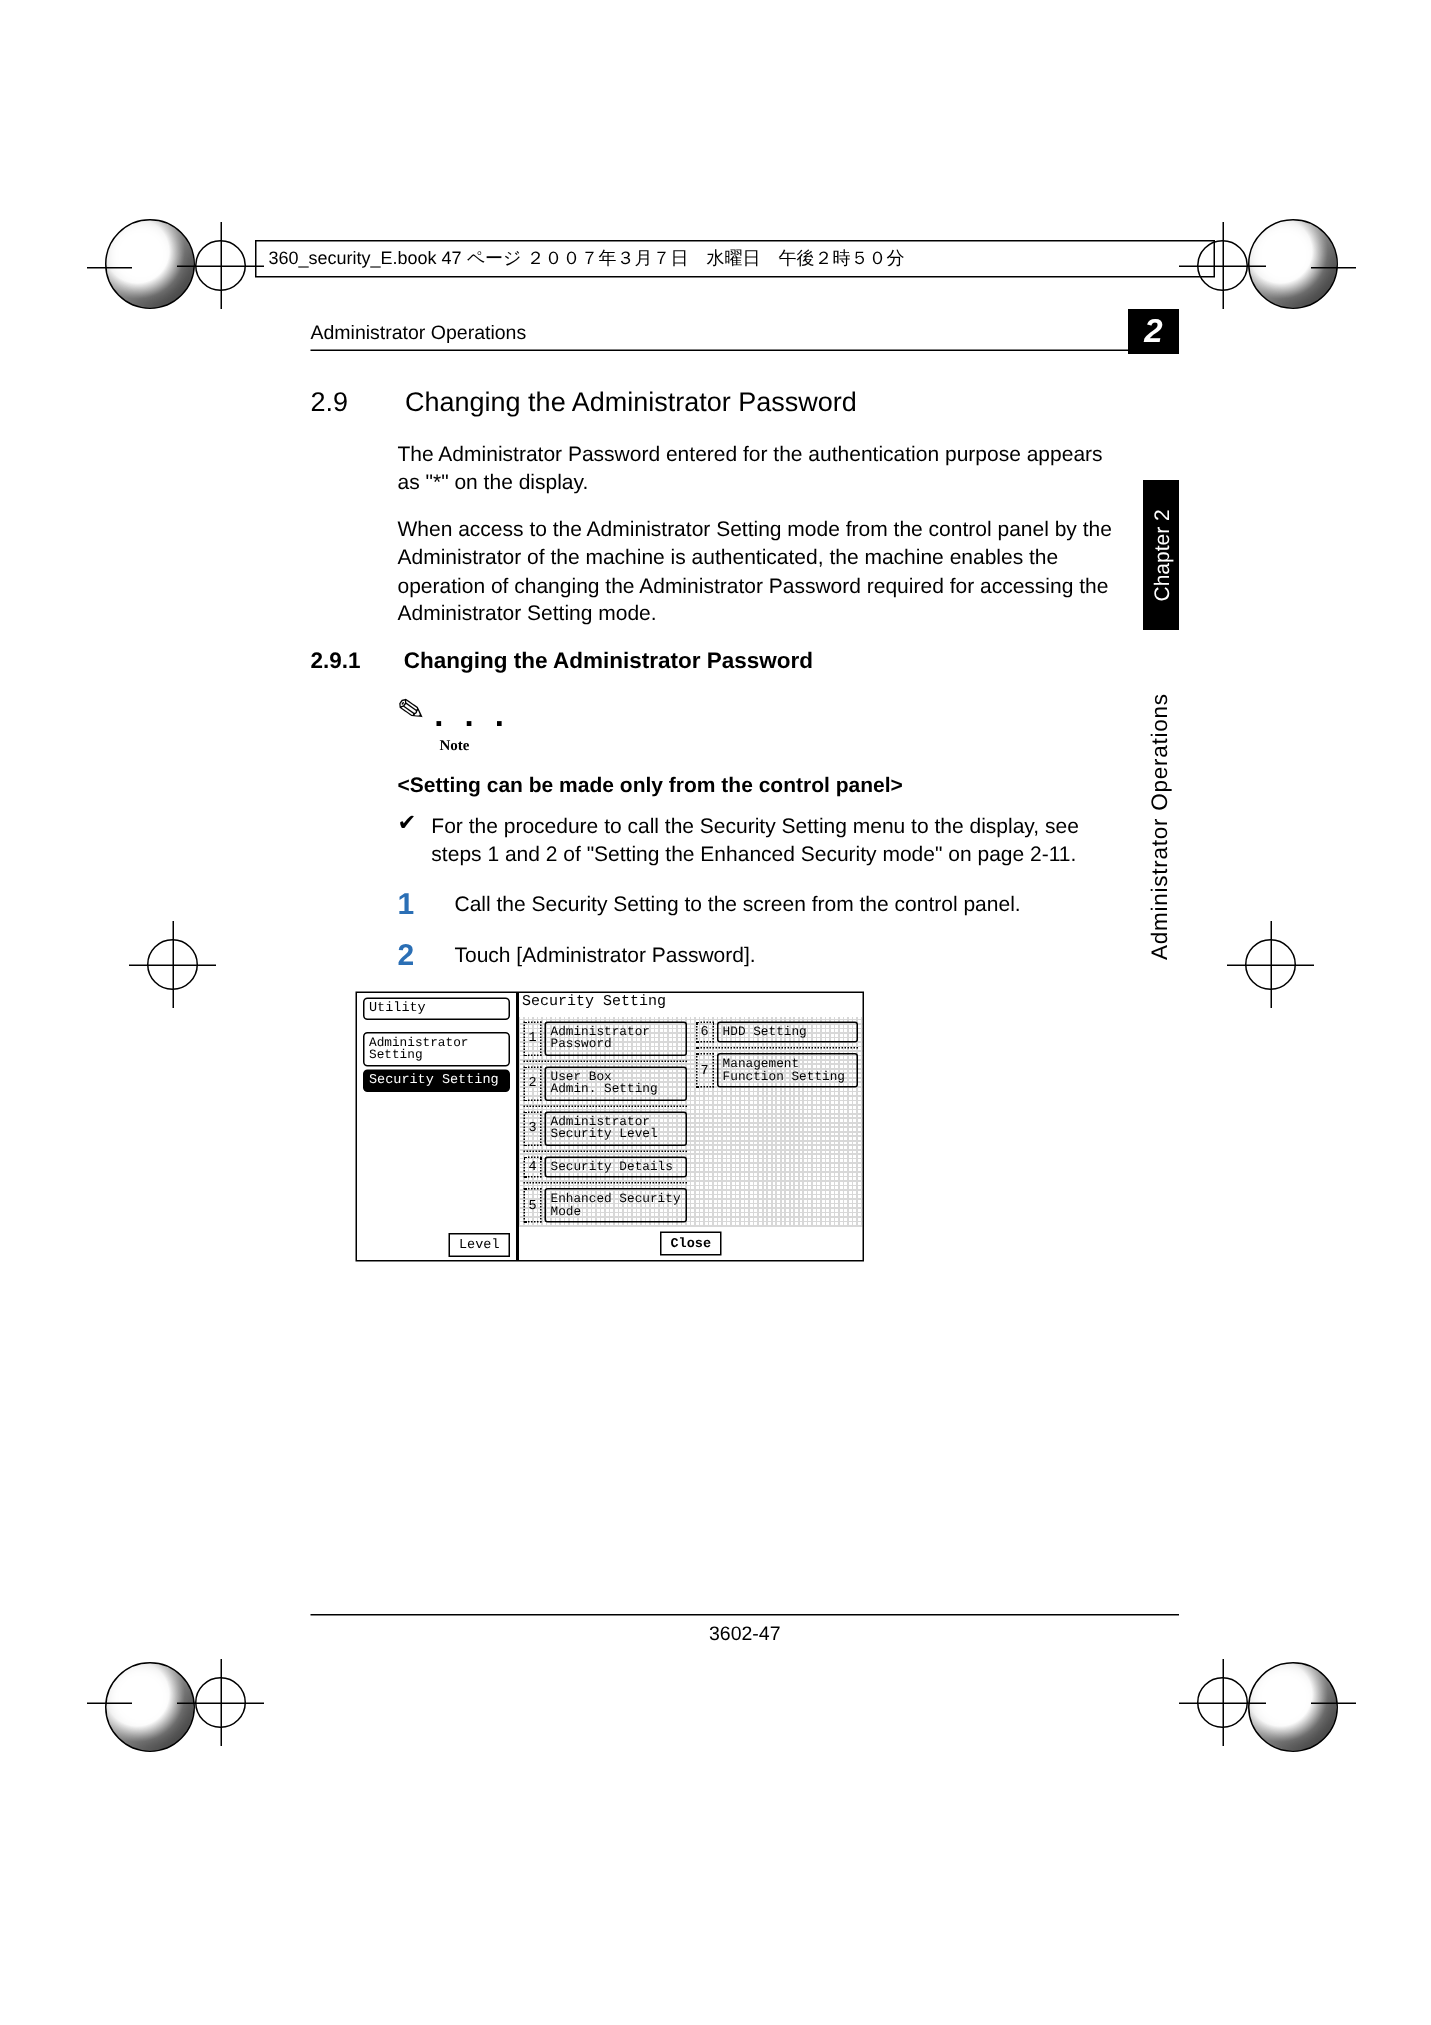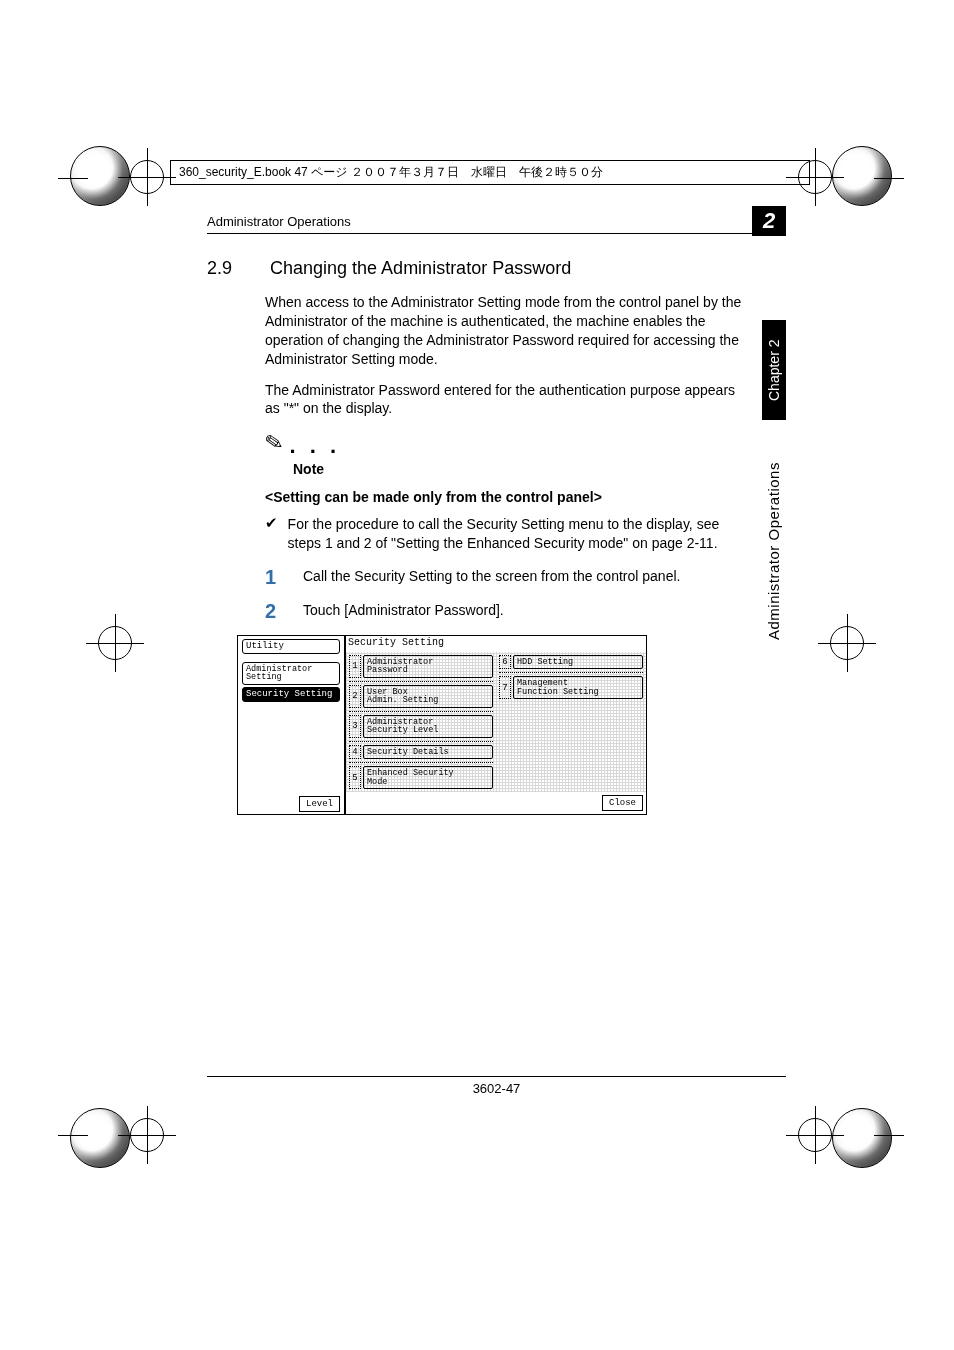--- a/index.html
+++ b/index.html
@@ -30,44 +30,44 @@
   .content { position: absolute; left: 207px; top: 258px; width: 540px; }
   h1 { font-size: 18px; font-weight: normal; margin-bottom: 14px; }
   h1 .num { display: inline-block; width: 58px; }
   .para { font-size: 14px; line-height: 1.35; margin: 0 0 12px 58px; }
   h2 { font-size: 15px; font-weight: bold; margin: 14px 0 12px 0; }
   h2 .num { display: inline-block; width: 58px; }
 
   .noteblock { margin: 10px 0 12px 58px; }
   .noteicon { font-size: 22px; display: inline-block; transform: rotate(-10deg); margin-right: 6px; }
   .dots { font-size: 22px; letter-spacing: 4px; font-weight: bold; vertical-align: middle; }
-  .notehead { font-size: 14px; font-weight: bold; margin: 2px 0 2px 28px; }
+  .notehead { font-size: 10px; font-weight: bold; margin: 2px 0 2px 28px; font-family: Liberation Serif, serif; }
   .notetext { font-size: 14px; font-style: italic; line-height: 1.35; margin-left: 28px; }
 
   .sub { font-size: 14px; font-weight: bold; margin: 12px 0 10px 58px; }
 
   .bullet { font-size: 14px; line-height: 1.35; margin: 0 0 14px 58px; display: flex; gap: 10px; }
   .check { font-size: 15px; line-height: 1; flex: 0 0 auto; }
 
   .step { font-size: 14px; line-height: 1.35; margin: 0 0 14px 58px; display: flex; gap: 20px; }
   .step .n { font-size: 20px; font-weight: bold; color: #2b6fb5; flex: 0 0 18px; line-height: 1; }
 
   
-  .screenshot { margin: 8px 0 0 30px; width: 410px; border: 1px solid #000; font-family: "Courier New", monospace; font-size: 10px; display: flex; }
+  .screenshot { margin: 8px 0 0 30px; width: 339px; border: 1px solid #000; font-family: "Courier New", monospace; font-size: 10px; display: flex; }
   .ss-left { width: 108px; border-right: 2px solid #000; padding: 3px 4px 2px; display: flex; flex-direction: column; gap: 2px; }
   .ss-title { font-size: 10px; padding: 1px 2px 4px; }
   .ss-tab { border: 1px solid #000; border-radius: 3px; padding: 2px 3px; font-size: 9px; line-height: 1; background: #fff; position: relative; }
   .ss-tab.sel { background: #000; color: #fff; }
   .ss-cols { display: flex; gap: 6px; }
   .ss-col1, .ss-col2 { flex: 1; display: flex; flex-direction: column; gap: 2px; }
   .ss-row { display: flex; align-items: stretch; gap: 2px; }
   .ss-num { width: 12px; border: 1px dotted #000; display: flex; align-items: center; justify-content: center; font-size: 9px; }
   .ss-btn { flex: 1; border: 1px solid #000; border-radius: 2px; font-size: 8.5px; line-height: 1; padding: 2px 3px; white-space: pre; }
   .dotline { border-top: 1px dotted #000; margin: 1px 0; }
-  .ss-bottom { margin-top: auto; display: flex; justify-content: flex-end; }
+  .ss-bottom { margin-top: auto; display: flex; justify-content: center; font-weight: bold; }
   .ss-bottom-left { margin-top: auto; display: flex; justify-content: flex-end; padding-top: 60px; }
   .ss-smallbtn { border: 1px solid #000; font-size: 9px; padding: 2px 6px; }
   .hatch { background-image: repeating-linear-gradient(0deg, #000 0 1px, transparent 1px 3px), repeating-linear-gradient(90deg, #000 0 1px, transparent 1px 3px); opacity: .15; position:absolute; inset:0; pointer-events:none; }
   .ss-right-wrap { position:relative; flex:1; display:flex; flex-direction:column; }
 
   
   .footer { position: absolute; left: 207px; right: 168px; top: 1076px; font-size: 13px; }
   .footer .line { border-top: 1px solid #000; margin-bottom: 4px; }
   .footer .row { display: flex; justify-content: center; }
 
@@ -137,23 +137,27 @@
   <div class="chapbox">2</div>
 
   <div class="sidetab" style="top:320px; height:100px;">Chapter 2</div>
   <div class="sidelabel" style="top:440px; height:200px;">Administrator Operations</div>
 
   <div class="content">
     <h1>
       <span class="num">2.9</span>
       <span>Changing the Administrator Password</span>
     </h1>
+    <p class="para">The Administrator Password entered for the authentication purpose appears as "*" on the display.</p>
     <p class="para">When access to the Administrator Setting mode from the control panel by the Administrator of the machine is authenticated, the machine enables the operation of changing the Administrator Password required for accessing the Administrator Setting mode.</p>
-    <p class="para">The Administrator Password entered for the authentication purpose appears as "*" on the display.</p>
-
+
+    <h2>
+      <span class="num">2.9.1</span>
+      <span>Changing the Administrator Password</span>
+    </h2>
 
     <div class="noteblock">
       <span class="noteicon">✎</span><span class="dots">. . .</span>
       <div class="notehead">Note</div>
     </div>
 
     <div class="sub">&lt;Setting can be made only from the control panel&gt;</div>
 
     <div class="bullet">
       <span class="check">✔</span>

